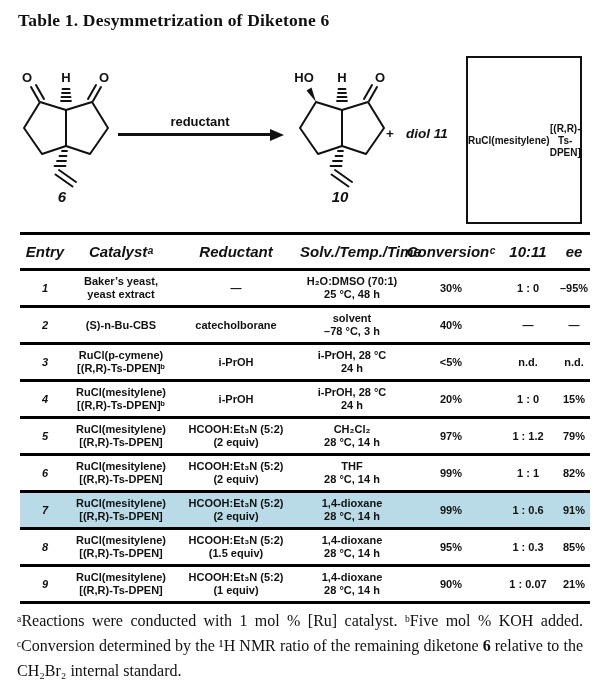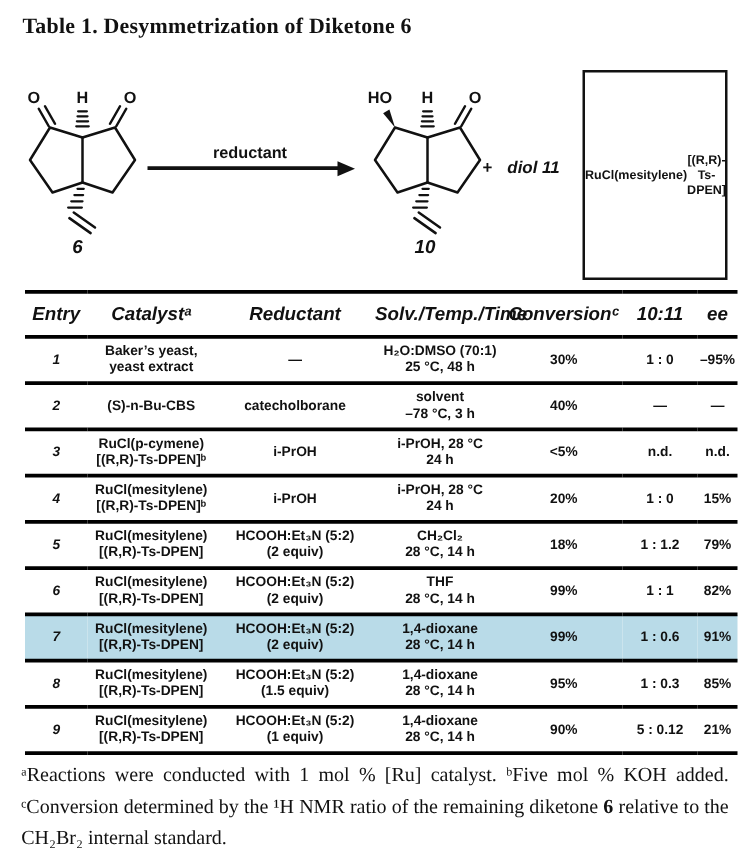--- a/index.html
+++ b/index.html
@@ -238,21 +238,21 @@
           <span class="line">[(R,R)-Ts-DPEN]</span>
         </td>
     <td class="c-reductant">
           <span class="line">HCOOH:Et₃N (5:2)</span>
           <span class="line">(2 equiv)</span>
         </td>
     <td class="c-solv">
           <span class="line">CH₂Cl₂</span>
           <span class="line">28 °C, 14 h</span>
         </td>
-    <td class="c-conv">18%</td>
+    <td class="c-conv">97%</td>
     <td class="c-ratio">1 : 1.2</td>
     <td class="c-ee">79%</td>
   </tr>
       <tr>
     <td class="c-entry">6</td>
     <td class="c-catalyst">
           <span class="line">RuCl(mesitylene)</span>
           <span class="line">[(R,R)-Ts-DPEN]</span>
         </td>
     <td class="c-reductant">
@@ -311,21 +311,21 @@
         </td>
     <td class="c-reductant">
           <span class="line">HCOOH:Et₃N (5:2)</span>
           <span class="line">(1 equiv)</span>
         </td>
     <td class="c-solv">
           <span class="line">1,4-dioxane</span>
           <span class="line">28 °C, 14 h</span>
         </td>
     <td class="c-conv">90%</td>
-    <td class="c-ratio">5 : 0.12</td>
+    <td class="c-ratio">1 : 0.07</td>
     <td class="c-ee">21%</td>
   </tr>
     </tbody>
 </table>
 
 <div class="abs footnote">
   <span>ᵃReactions were conducted with 1 mol % [Ru] catalyst. ᵇFive mol % KOH added. ᶜConversion determined by the ¹H NMR ratio of the remaining diketone </span><span class="b">6</span><span> relative to the CH₂Br₂ internal standard.</span>
 </div>
 
 </body></html>

